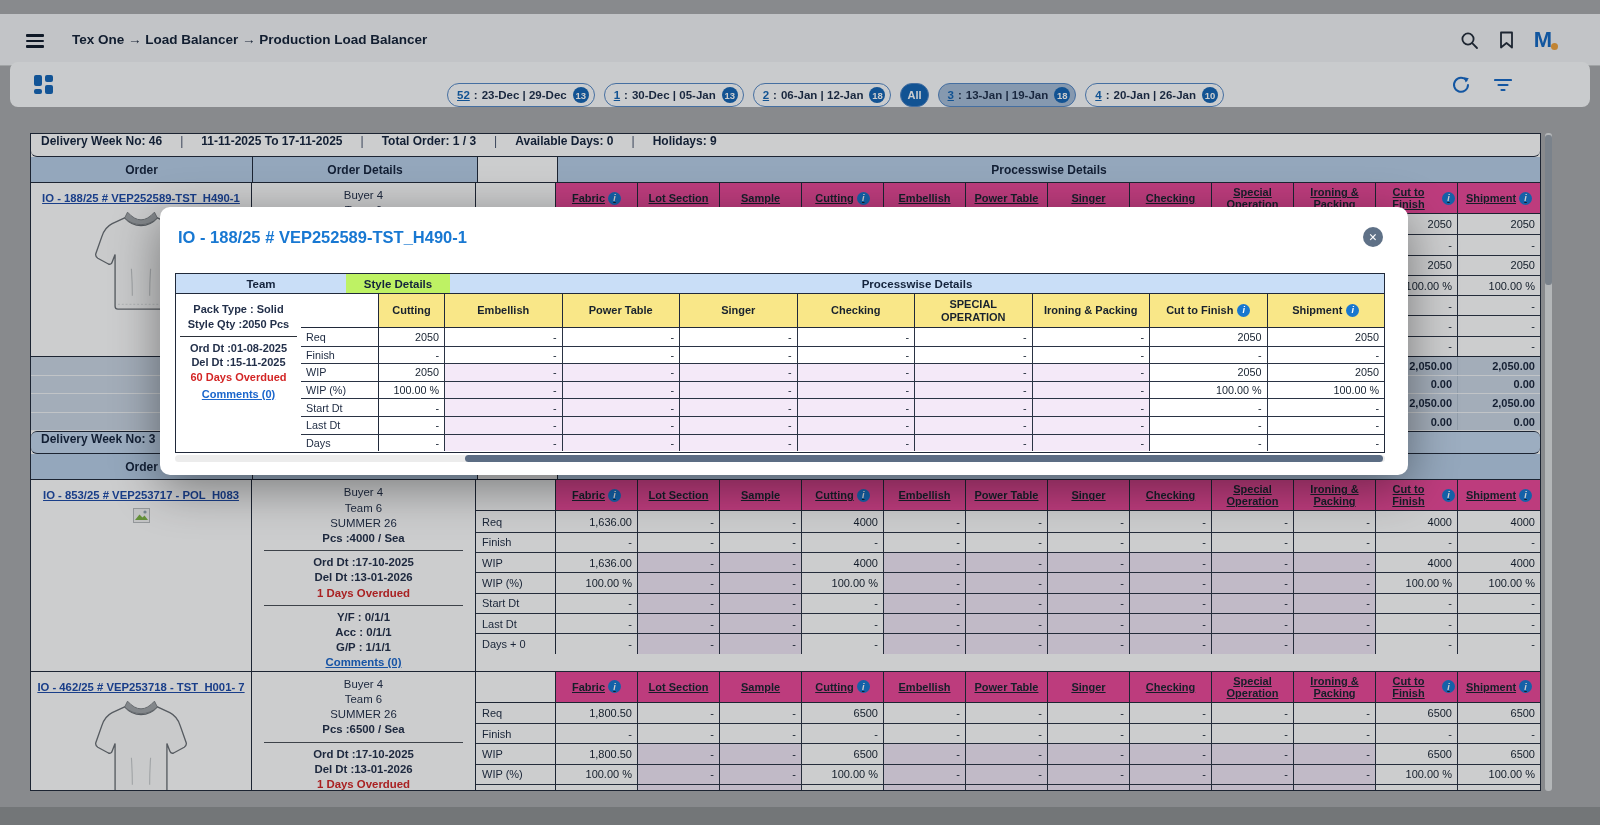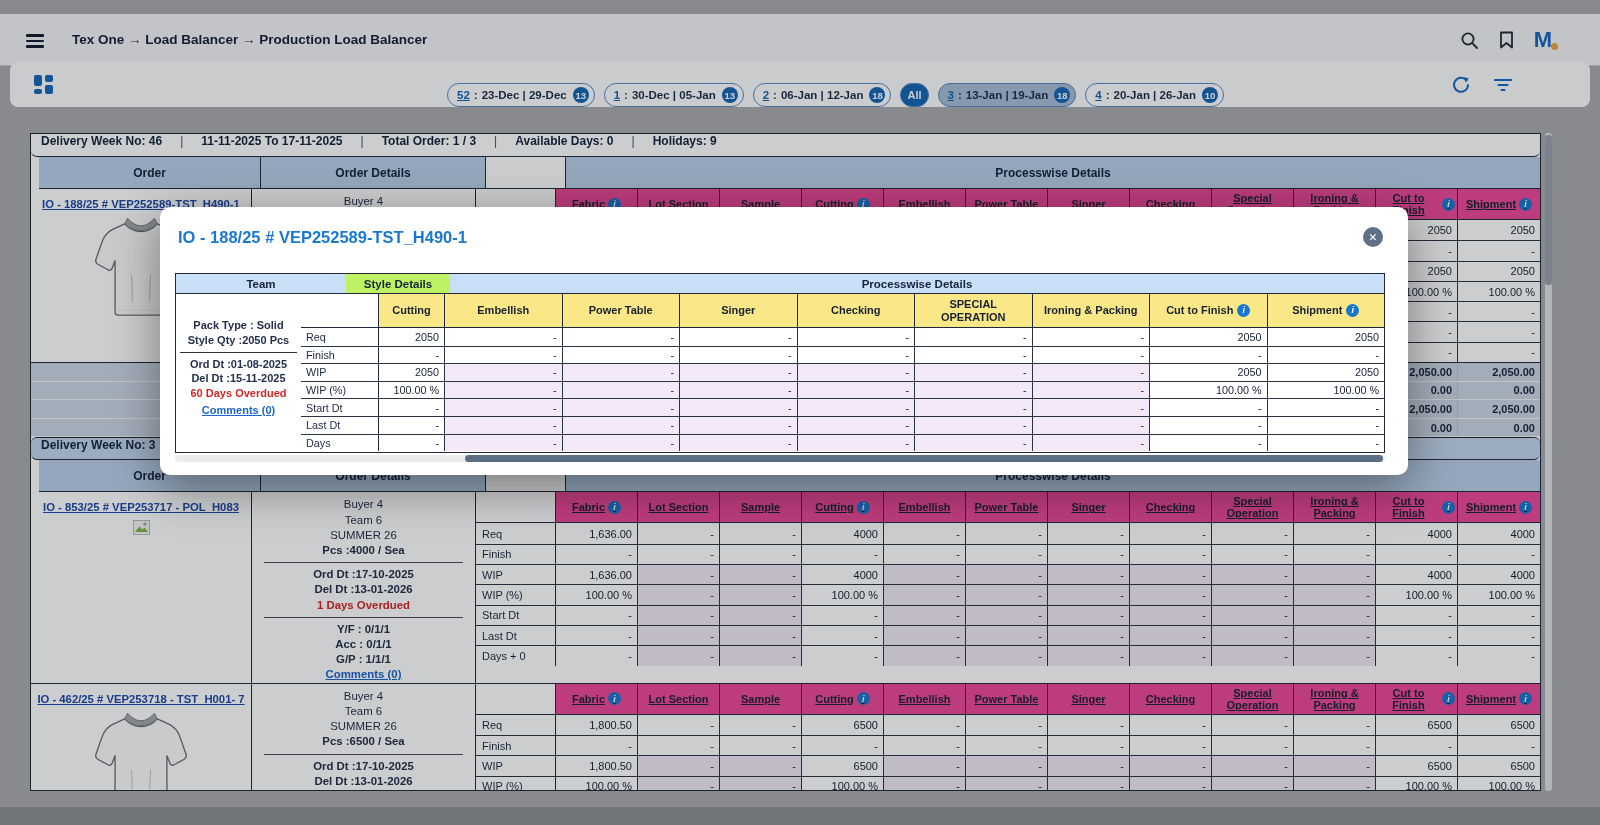--- a/index.html
+++ b/index.html
@@ -32,21 +32,21 @@
   .chip.selected{background:#a7bdd8;}
   .chip.all{background:#1465b4;color:#fff;border-radius:16px;padding:5px 6px;font-size:11px;}
   .tb-actions{position:absolute;right:78px;top:0;height:45px;display:flex;align-items:center;gap:24px;}
 
   
   .card{position:absolute;top:133px;left:30px;width:1511px;height:658px;background:#fff;border:1.5px solid #20293a;overflow:hidden;font-size:11.5px;}
   .week-header{height:23px;display:flex;align-items:flex-start;border-bottom:1.2px solid #20293a;font-weight:bold;font-size:12px;color:#14233c;background:#fff;padding-left:10px;border-radius:6px;}
   .week:not(:first-child) .week-header{border-top:1.2px solid #20293a;}
   .week-header.hl{background:#c3d7ee;}
   .week-header .sep{margin:0 18px;color:#44506a;font-weight:normal;}
-  .group-row{display:flex;height:32px;border-bottom:1.2px solid #20293a;font-weight:bold;font-size:12px;color:#14233c;margin-left:8px;}
+  .group-row{display:flex;height:26px;border-bottom:1.2px solid #20293a;font-weight:bold;font-size:12px;color:#14233c;}
   .g-cell{display:flex;align-items:center;justify-content:center;background:#b9cfe9;border-right:1.2px solid #20293a;height:100%;}
   .g-order{width:222px;}
   .g-details{width:225px;}
   .g-gap{width:80px;background:#fff;}
   .g-process{flex:1;border-right:none;}
   .order-row{display:flex;border-bottom:1.2px solid #20293a;}
   .order-cell{width:222px;border-right:1.2px solid #20293a;text-align:center;padding-top:9px;overflow:hidden;}
   .order-link{color:#1d4aa8;font-weight:bold;text-decoration:underline;font-size:11.3px;white-space:nowrap;display:inline-block;}
   .order-img{margin-top:7px;}
   .details-cell{width:225px;border-right:1.2px solid #20293a;text-align:center;padding-top:5px;font-size:11.4px;line-height:15.2px;color:#23304a;overflow:hidden;}
@@ -84,21 +84,21 @@
   .m-table{position:absolute;left:15px;top:66px;width:1210px;border:1.4px solid #20293a;}
   .mg-row{display:flex;height:20px;border-bottom:1.2px solid #20293a;font-weight:bold;font-size:11.5px;color:#14233c;}
   .mg-cell{display:flex;align-items:center;justify-content:center;height:100%;}
   .mg-style{width:170px;background:#c9def7;}
   .mg-sd{width:104px;background:#bef264;}
   .mg-pd{flex:1;background:#c9def7;}
   .m-body{display:flex;height:158px;}
   .m-style{width:170px;text-align:center;padding-top:4px;}
   .m-style .slink{color:#1d55c0;font-weight:bold;text-decoration:underline;font-size:11.3px;}
   .m-style hr{border:none;border-top:1.4px solid #1e2735;margin:4px 10px 2px 10px;}
-  .m-sd{width:125px;text-align:center;font-size:11px;line-height:14.8px;padding-top:24px;color:#23304a;}
+  .m-sd{width:125px;text-align:center;font-size:11px;line-height:14.8px;padding-top:8px;color:#23304a;}
   .m-sd .bold{font-weight:bold;}
   .m-sd .alert{color:#d32525;font-weight:bold;}
   .m-sd .link{color:#1a66cc;font-weight:bold;text-decoration:underline;display:inline-block;margin-top:2px;}
   .m-sd .divider{border-top:1.3px solid #2a2f38;margin:4px 4px;}
   .m-inner{flex:1;display:flex;flex-direction:column;}
   .mh-row{display:flex;height:34px;}
   .mh-label{width:78px;border-right:1.1px solid #20293a;border-bottom:1.2px solid #20293a;background:#fff;}
   .mh-cell{background:#f9e788;border-left:1px solid #20293a;border-bottom:1.2px solid #20293a;display:flex;align-items:center;justify-content:center;text-align:center;font-weight:bold;font-size:11px;line-height:12.5px;gap:4px;padding:0 3px;color:#18222e;flex:1;}
   .mh-cell.first{border-left:none;width:65px;flex:0 0 65px;}
   .md-row{display:flex;height:17.6px;}

